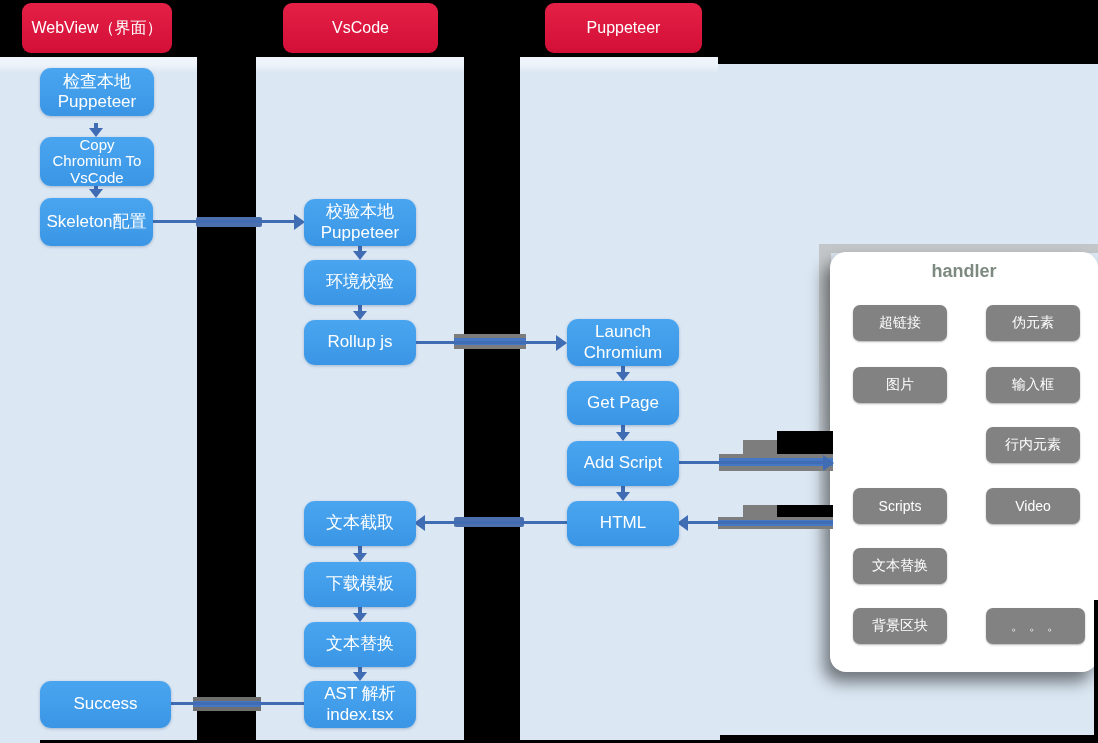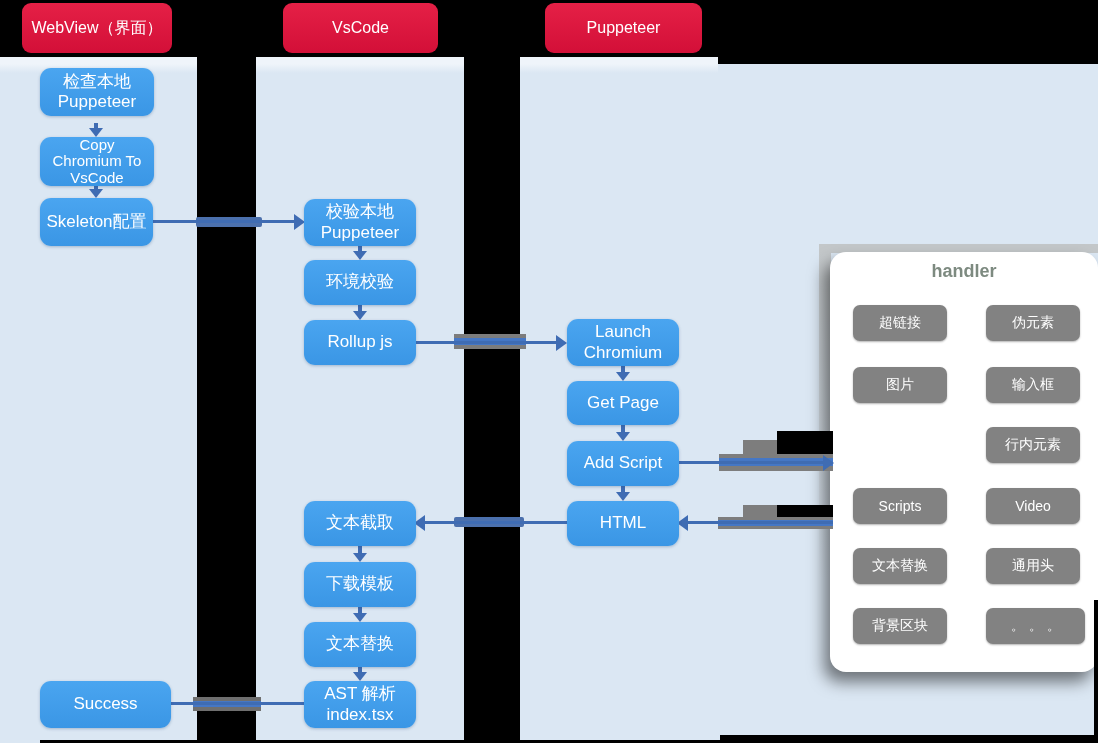--- a/index.html
+++ b/index.html
@@ -71,21 +71,20 @@
   <div class="panel">
     <div class="panel-title">handler</div>
     <div class="gbox" style="left:23px;top:53px">超链接</div>
     <div class="gbox" style="left:156px;top:53px">伪元素</div>
     <div class="gbox" style="left:23px;top:115px">图片</div>
     <div class="gbox" style="left:156px;top:115px">输入框</div>
     <div class="gbox" style="left:156px;top:175px">行内元素</div>
     <div class="gbox" style="left:23px;top:236px">Scripts</div>
     <div class="gbox" style="left:156px;top:236px">Video</div>
     <div class="gbox" style="left:23px;top:296px">文本替换</div>
-    <div class="gbox" style="left:156px;top:296px">通用头</div>
     <div class="gbox" style="left:23px;top:356px">背景区块</div>
     <div class="gbox dots" style="left:156px;top:356px">。。。</div>
   </div>
 
   <div class="bar" style="left:196px;top:217px;width:66px;height:10px;background:#4b70ad;border-radius:2px"></div>
   <div class="bar" style="left:454px;top:334px;width:72px;height:15px;background:#7c7c7c"></div>
   <div class="bar" style="left:454px;top:338px;width:72px;height:7px;background:#4577c5"></div>
   <div class="bar" style="left:743px;top:440px;width:34px;height:15px;background:#7d7d7d"></div>
   <div class="bar" style="left:777px;top:431px;width:56px;height:24px;background:#000"></div>
   <div class="bar" style="left:719px;top:454px;width:114px;height:17px;background:#7d7d7d"></div>

